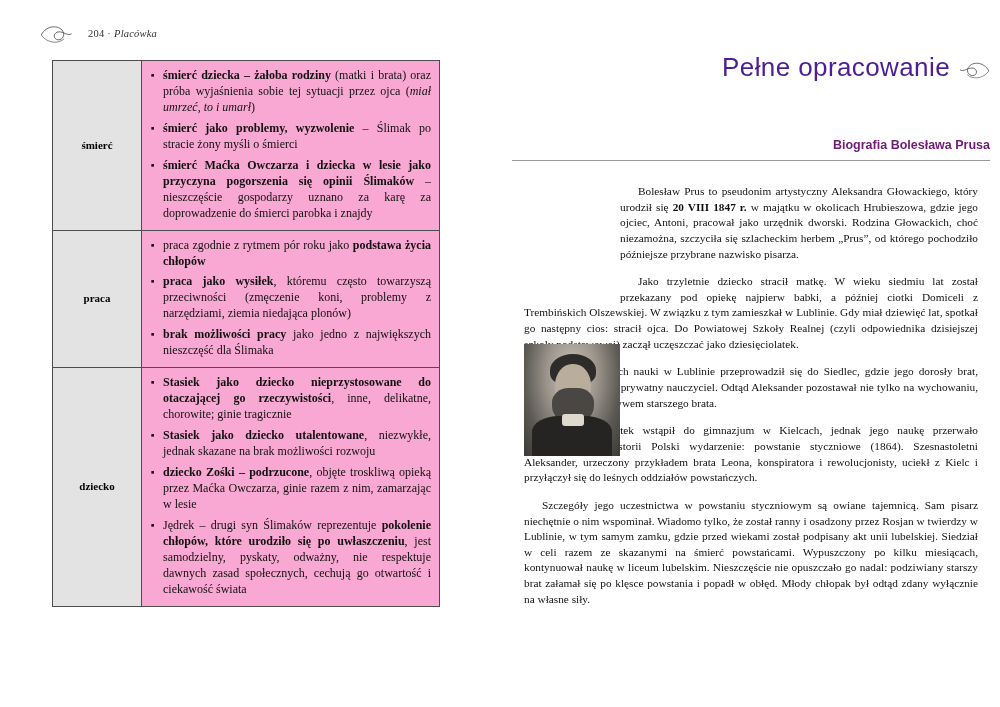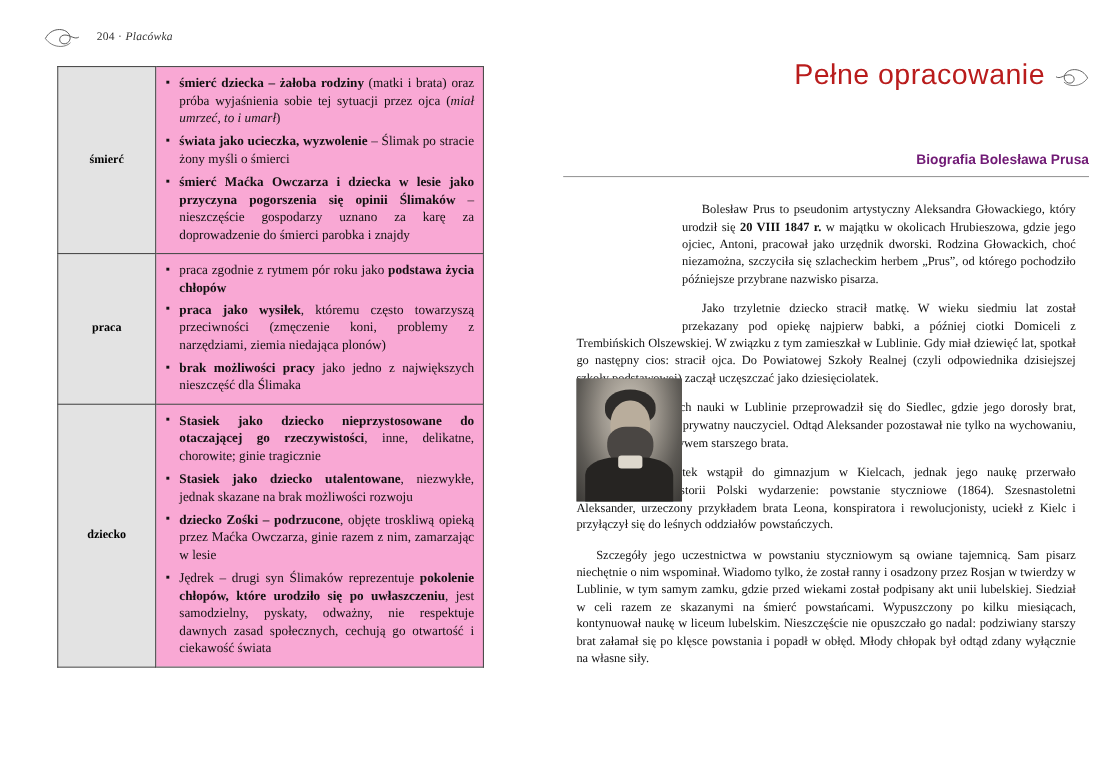--- a/index.html
+++ b/index.html
@@ -112,21 +112,21 @@
     top: 0;
     width: 500px;
     height: 707px;
   }
   .chapter-title {
     position: absolute;
     right: 50px;
     top: 52px;
     font-size: 26px;
     letter-spacing: 0.4px;
-    color: #b91c1c;
+    color: #4c1d95;
     font-family: "Liberation Sans", sans-serif;
     font-weight: normal;
   }
   .swirl-right {
     position: absolute;
     right: 10px;
     top: 58px;
     width: 36px;
     height: 26px;
     color: #555;
@@ -238,21 +238,21 @@
       </div>
     </div>
 
     <table class="study">
       <tbody>
         <tr>
           <td class="cat">śmierć</td>
           <td class="body">
             <ul class="bul">
               <li><span class="b">śmierć dziecka – żałoba rodziny</span> (matki i brata) oraz próba wyjaśnienia sobie tej sytuacji przez ojca (<span class="i">miał umrzeć, to i umarł</span>)</li>
-              <li><span class="b">świata jako ucieczka, wyzwolenie</span> – Ślimak po stracie żony myśli o śmierci</li>
+              <li><span class="b">śmierć jako problemy, wyzwolenie</span> – Ślimak po stracie żony myśli o śmierci</li>
               <li><span class="b">śmierć Maćka Owczarza i dziecka w lesie jako przyczyna pogorszenia się opinii Ślimaków</span> – nieszczęście gospodarzy uznano za karę za doprowadzenie do śmierci parobka i znajdy</li>
             </ul>
           </td>
         </tr>
         <tr>
           <td class="cat">praca</td>
           <td class="body">
             <ul class="bul">
               <li>praca zgodnie z rytmem pór roku jako <span class="b">podstawa życia chłopów</span></li>
               <li><span class="b">praca jako wysiłek</span>, któremu często towarzyszą przeciwności (zmęczenie koni, problemy z narzędziami, ziemia niedająca plonów)</li>

